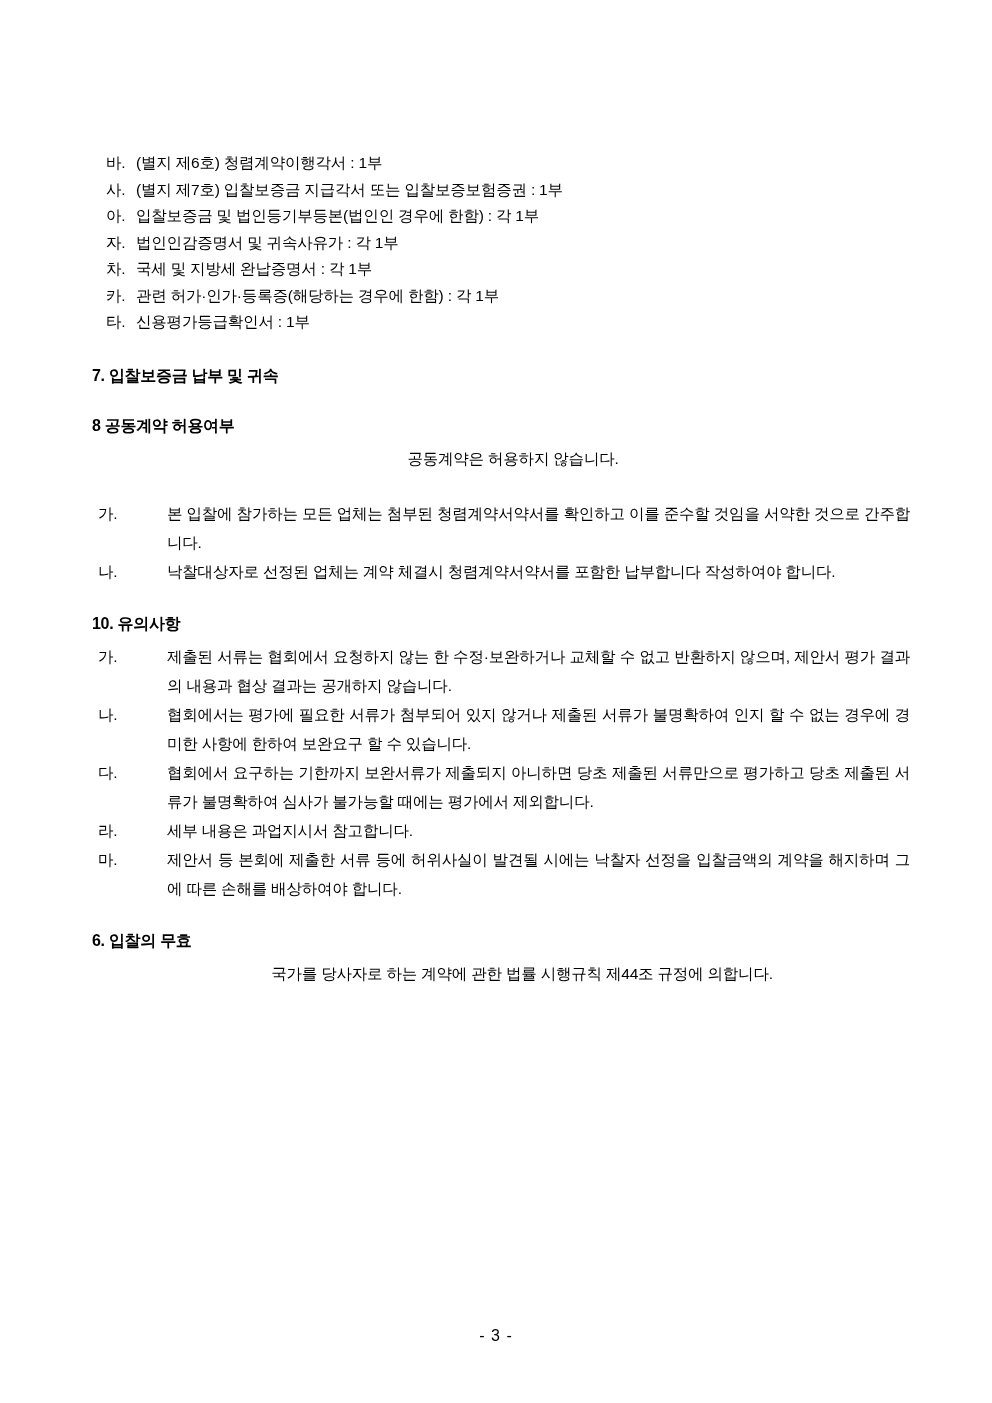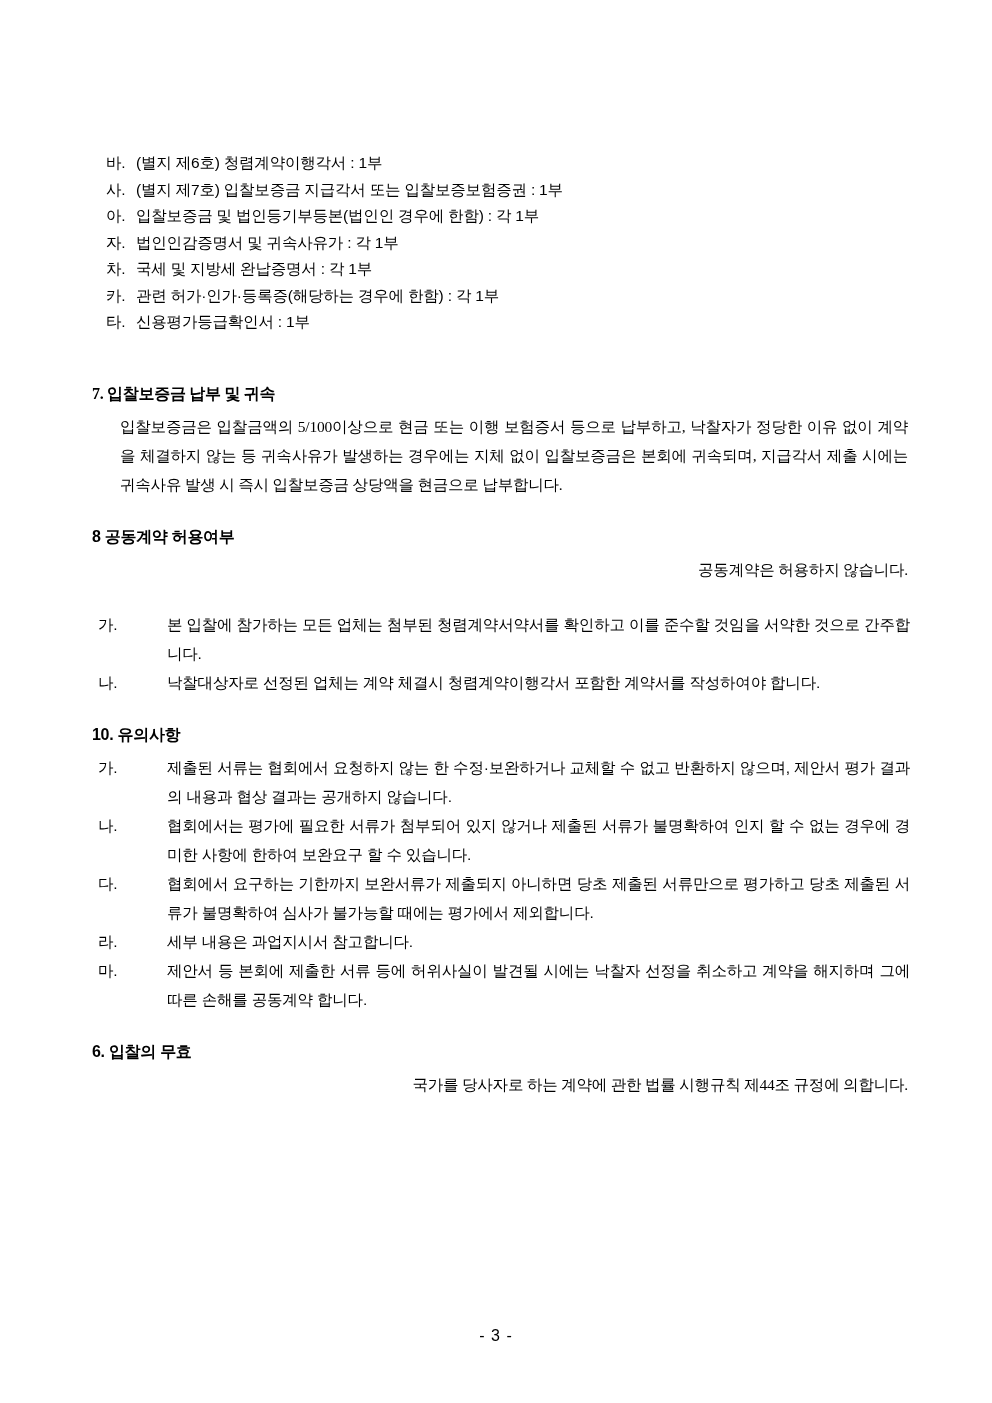--- a/index.html
+++ b/index.html
@@ -60,22 +60,21 @@
   .para {
     font-size: 15.5px;
     line-height: 29px;
     letter-spacing: -0.2px;
     text-align: justify;
     text-justify: inter-character;
     margin: 0 0 0 28px;
     padding-right: 6px;
   }
   .para.tight {
-    text-align: right;
-    font-family: Liberation Serif, serif;
+    text-align: center;
   }
 
   
   .sub-list {
     margin: 0 0 0 6px;
     padding: 0;
     list-style: none;
   }
   .sub-item {
     display: flex;
@@ -140,39 +139,38 @@
     <li>
       <span class="marker">카.</span>
       <span class="txt">관련 허가·인가·등록증(해당하는 경우에 한함) : 각 1부</span>
     </li>
     <li>
       <span class="marker">타.</span>
       <span class="txt">신용평가등급확인서 : 1부</span>
     </li>
   </ul>
 
-  <div class="section" style="margin-top:46px;font-family:Liberation Serif, serif;">
+  <div class="section" style="margin-top:28px;">
     <div class="section-title">7. 입찰보증금 납부 및 귀속</div>
-    <p class="para">입찰보증금은 입찰금액의 5/100이상으로 현금 또는 이행 보험증서 등으로 납부하고, 낙찰자가 정당한 이유 없이 계약을 체결하지 않는 등 귀속사유가 발생하는 경우에는 지체 없이 입찰보증금은 본회에 귀속되며, 지급각서 제출 시에는 귀속사유 발생 시 즉시 입찰보증금 상당액을 현금으로 납부합니다.</p>
   </div>
 
   <div class="section">
     <div class="section-title">8 공동계약 허용여부</div>
     <p class="para tight" style="margin-left:26px;">공동계약은 허용하지 않습니다.</p>
   </div>
 
   <div class="section">
     <ul class="sub-list">
       <li class="sub-item">
         <span class="marker">가.</span>
         <span class="txt">본 입찰에 참가하는 모든 업체는 첨부된 청렴계약서약서를 확인하고 이를 준수할 것임을 서약한 것으로 간주합니다.</span>
       </li>
       <li class="sub-item">
         <span class="marker">나.</span>
-        <span class="txt noj">낙찰대상자로 선정된 업체는 계약 체결시 청렴계약이행각서 포함한 계약서를 작성하여야 합니다.</span>
+        <span class="txt noj">낙찰대상자로 선정된 업체는 계약 체결시 청렴계약서약서를 포함한 납부합니다 작성하여야 합니다.</span>
       </li>
     </ul>
   </div>
 
   <div class="section">
     <div class="section-title">10. 유의사항</div>
     <ul class="sub-list">
       <li class="sub-item">
         <span class="marker">가.</span>
         <span class="txt">제출된 서류는 협회에서 요청하지 않는 한 수정·보완하거나 교체할 수 없고 반환하지 않으며, 제안서 평가 결과의 내용과 협상 결과는 공개하지 않습니다.</span>
@@ -184,21 +182,21 @@
       <li class="sub-item">
         <span class="marker">다.</span>
         <span class="txt">협회에서 요구하는 기한까지 보완서류가 제출되지 아니하면 당초 제출된 서류만으로 평가하고 당초 제출된 서류가 불명확하여 심사가 불가능할 때에는 평가에서 제외합니다.</span>
       </li>
       <li class="sub-item">
         <span class="marker">라.</span>
         <span class="txt noj">세부 내용은 과업지시서 참고합니다.</span>
       </li>
       <li class="sub-item">
         <span class="marker">마.</span>
-        <span class="txt">제안서 등 본회에 제출한 서류 등에 허위사실이 발견될 시에는 낙찰자 선정을 취소하고 계약을 해지하며 그에 따른 손해를 공동계약 합니다.</span>
+        <span class="txt">제안서 등 본회에 제출한 서류 등에 허위사실이 발견될 시에는 낙찰자 선정을 입찰금액의 계약을 해지하며 그에 따른 손해를 배상하여야 합니다.</span>
       </li>
     </ul>
   </div>
 
   <div class="section">
     <div class="section-title">6. 입찰의 무효</div>
     <p class="para tight" style="margin-left:44px;">국가를 당사자로 하는 계약에 관한 법률 시행규칙 제44조 규정에 의합니다.</p>
   </div>
 
   <div class="page-number">- 3 -</div>

